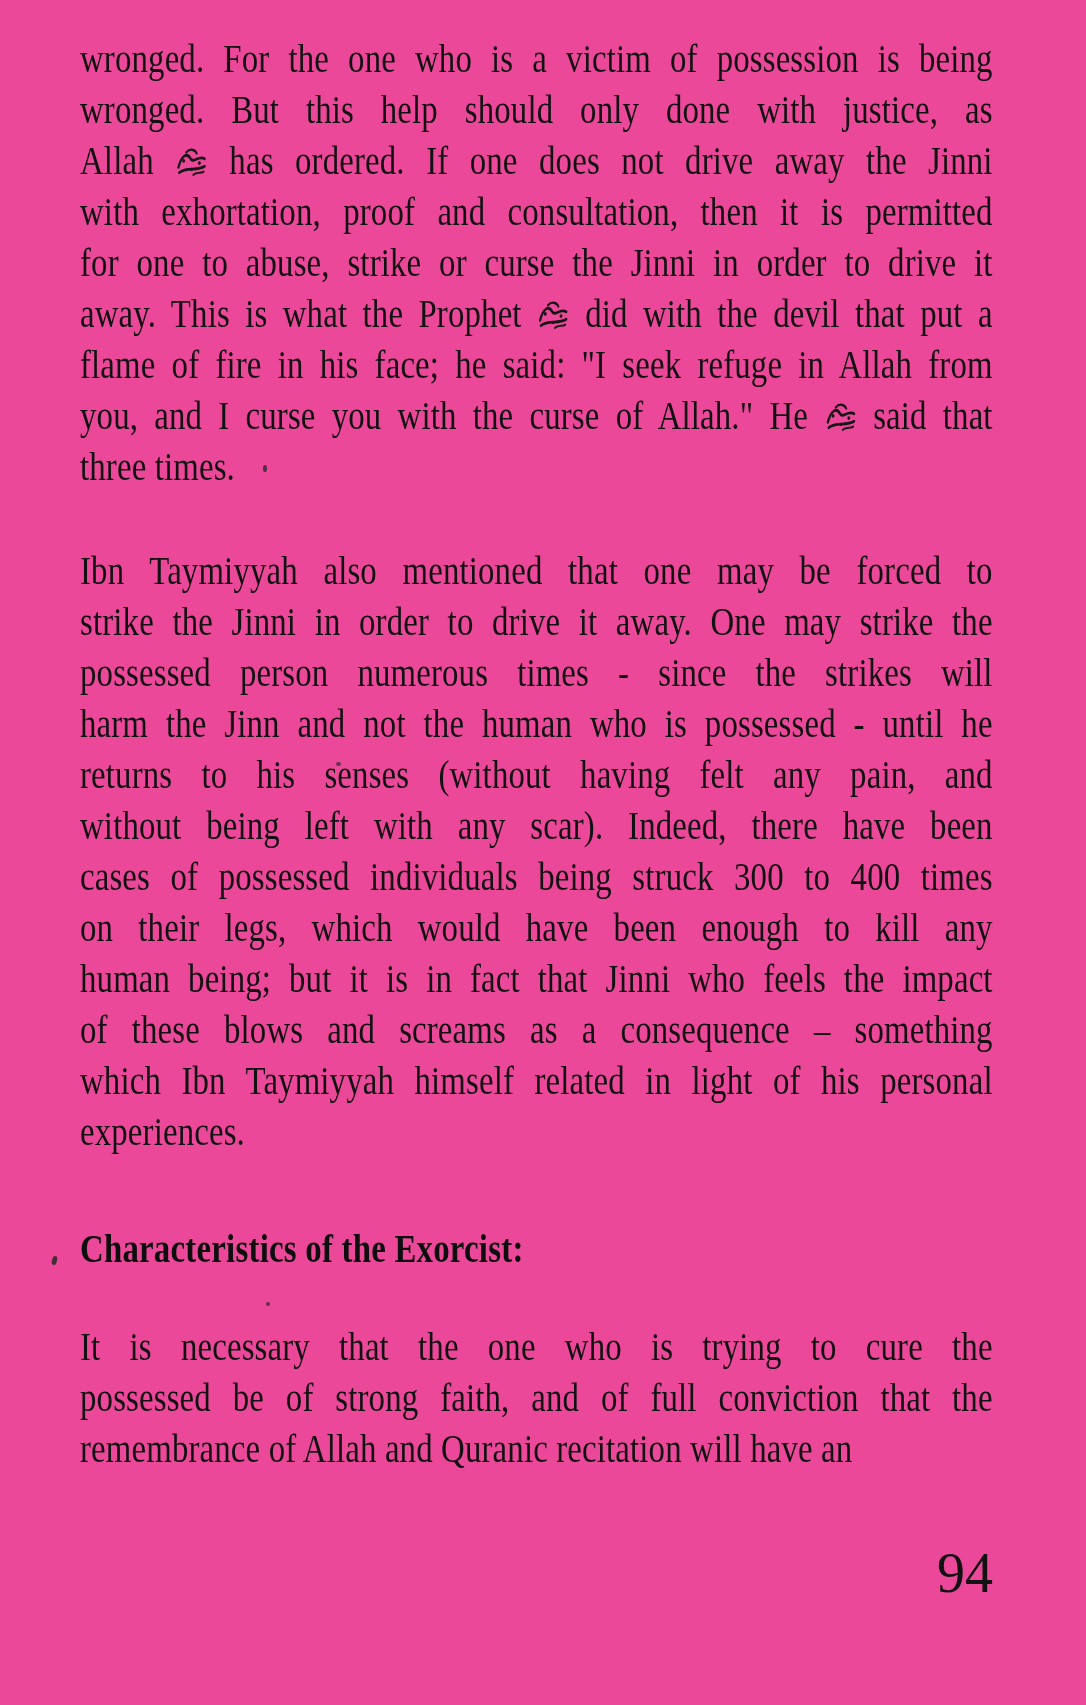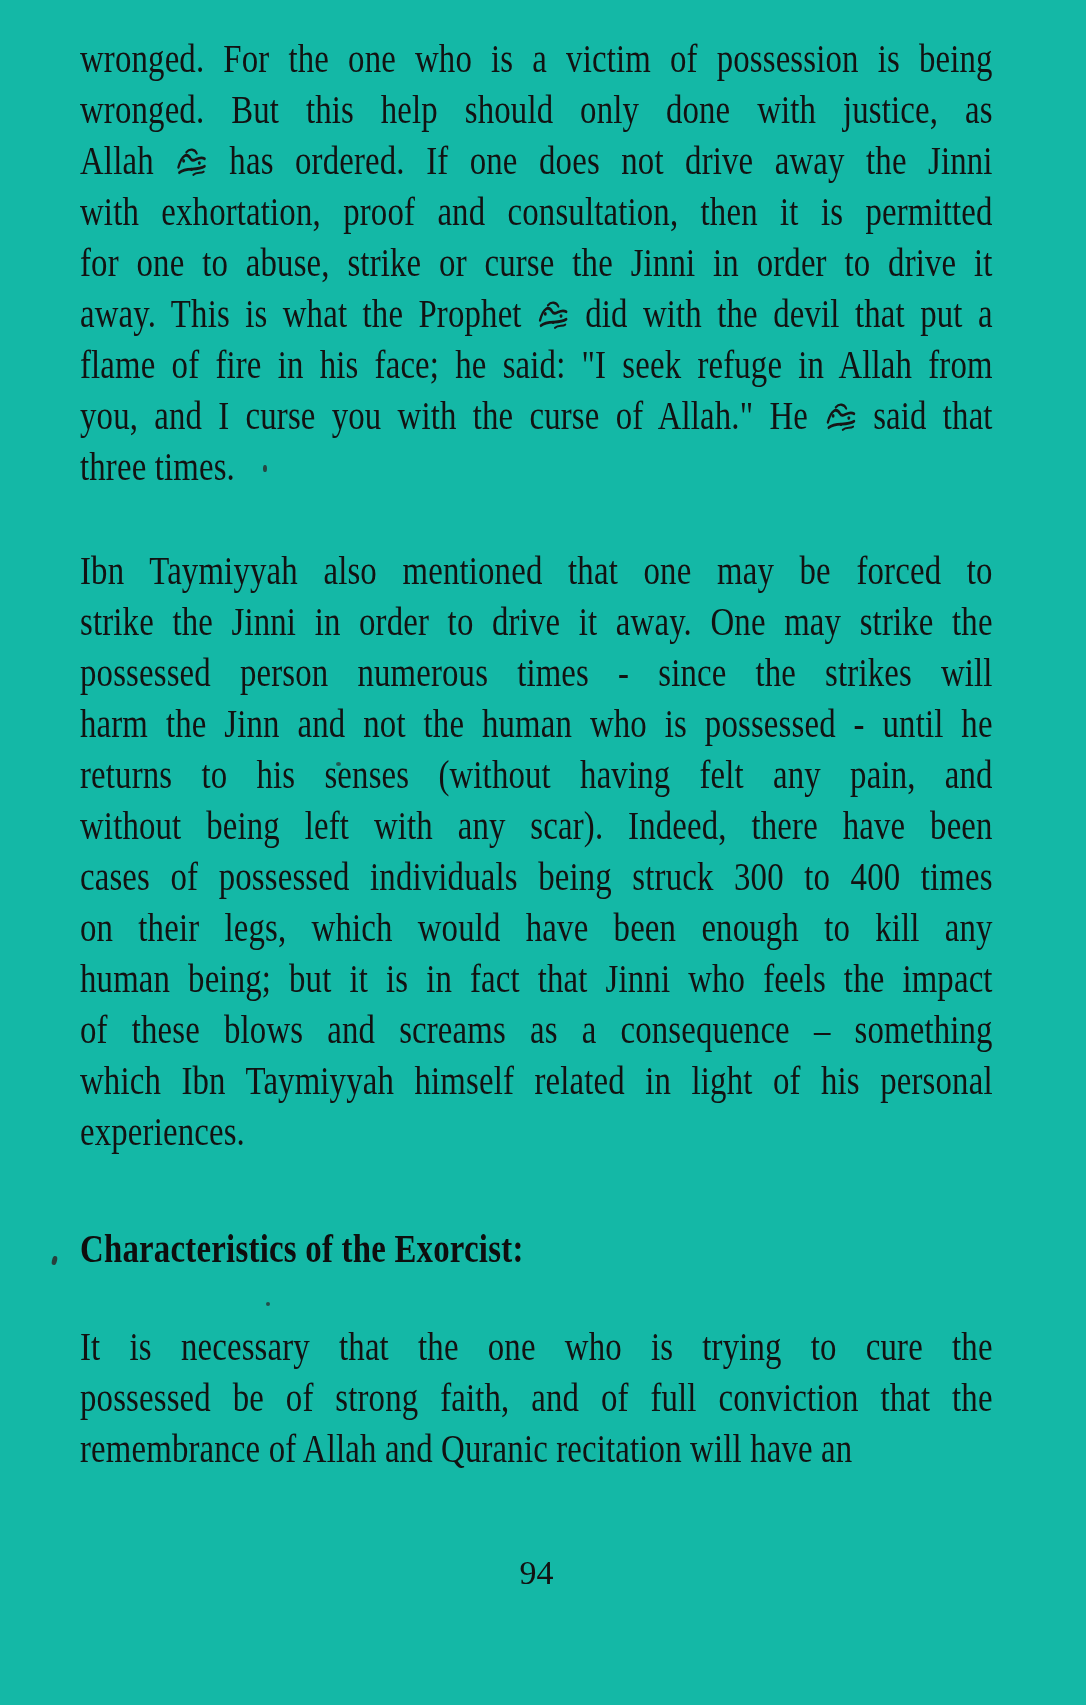--- a/index.html
+++ b/index.html
@@ -3,21 +3,21 @@
 <meta charset="utf-8">
 <style>
   html,body{margin:0;padding:0;}
   body{
     width:1086px;height:1705px;position:relative;overflow:hidden;
     background:#f6f6f4;
     font-family:"Liberation Serif","DejaVu Serif",serif;
   }
   .scan-page{
     position:absolute;inset:0;
-    background:#14b8a6;
+    background:#ec4899;
   }
   .text-block{
     position:absolute;left:80px;top:33px;width:1113px;
     transform:scaleX(0.82);transform-origin:0 0;
     font-size:40px;line-height:51px;color:#121212;
     letter-spacing:0.2px;
   }
   .paragraph{margin:0;}
   .paragraph-2{margin-top:53px;}
   .paragraph-3{margin-top:47px;}
@@ -28,21 +28,21 @@
   }
   .line{text-align:justify;text-align-last:justify;white-space:normal;}
   .line.last{text-align-last:left;}
   .honorific{
     display:inline-block;width:40px;height:32px;vertical-align:-4px;
     line-height:0;
   }
   .honorific svg{width:100%;height:100%;}
   .page-number{
     position:absolute;left:80px;top:1548px;width:913px;
-    text-align:center;font-size:34px;line-height:50px;color:#121212;
+    text-align:right;font-size:56px;line-height:50px;color:#121212;
   }
   .speck{position:absolute;background:#2a2a2a;}
   .speck-1{left:52px;top:1256px;width:5px;height:9px;border-radius:45%/60%;transform:rotate(14deg);opacity:.85;}
   .speck-2{left:263px;top:465px;width:4px;height:7px;border-radius:50%/60%;opacity:.8;}
   .speck-3{left:266px;top:1302px;width:4px;height:4px;border-radius:50%;opacity:.75;}
   .speck-4{left:336px;top:762px;width:5px;height:4px;border-radius:50%;opacity:.7;}
 </style>
 </head>
 <body>
 

